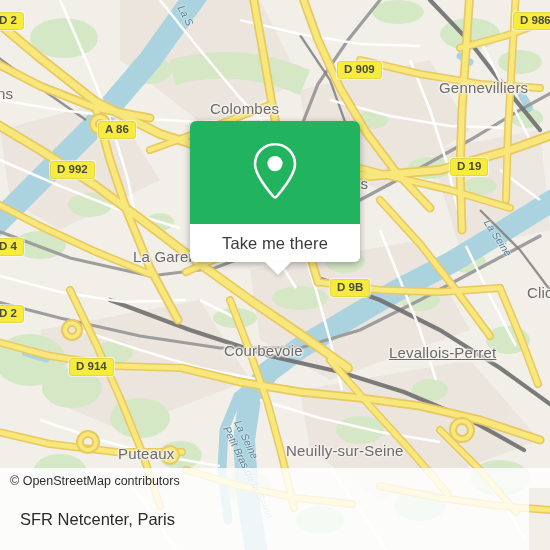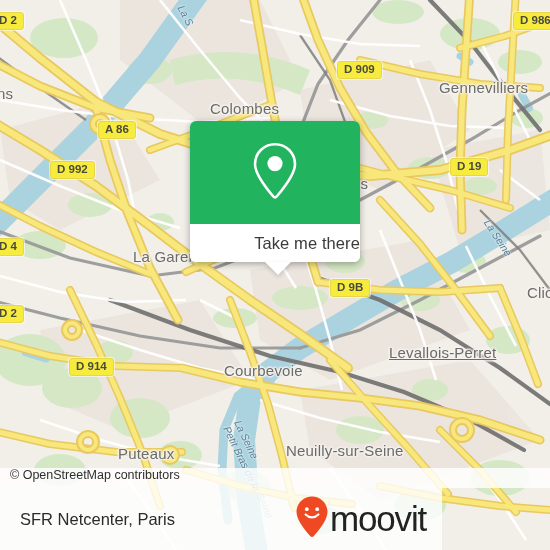--- a/index.html
+++ b/index.html
@@ -86,21 +86,21 @@
     display: flex;
     align-items: center;
     justify-content: center;
   }
   #popup-foot {
     background: #ffffff;
     height: 38px;
     border-radius: 0 0 6px 6px;
     display: flex;
     align-items: center;
-    justify-content: flex-end;
+    justify-content: center;
     position: relative;
   }
   #popup-foot-label {
     color: #3b3b3b;
     font-size: 16.5px;
     letter-spacing: .1px;
   }
   #popup-tail {
     position: absolute;
     left: 75px;
@@ -114,34 +114,34 @@
 
   
   #attrib {
     position: absolute;
     left: 0;
     top: 468px;
     width: 550px;
     height: 20px;
     background: rgba(255,255,255,.82);
     display: flex;
-    align-items: flex-start;
+    align-items: flex-end;
   }
   #attrib-text {
     color: #2f2f2f;
     font-size: 12.5px;
     padding-left: 10px;
   }
 
   
   #footer {
     position: absolute;
     left: 0;
     top: 488px;
-    width: 442px;
+    width: 529px;
     height: 62px;
     background: rgba(255,255,255,.90);
     display: flex;
     align-items: center;
     justify-content: space-between;
     overflow: hidden;
   }
   #footer-map-ghost {
     position: absolute;
     left: 0; top: -488px;
@@ -361,21 +361,21 @@
             <circle cx="462" cy="430" r="9"></circle>
           </g>
         </g>
       </defs>
       <use href="#mapgeom"></use>
     </svg>
 
     <div class="mlabel big" style="left:210px;top:100px;">Colombes</div>
     <div class="mlabel big" style="left:439px;top:79px;">Gennevilliers</div>
     <div class="mlabel big" style="left:133px;top:248px;">La Garen</div>
-    <div class="mlabel big" style="left:224px;top:362px;">Courbevoie</div>
+    <div class="mlabel big" style="left:224px;top:342px;">Courbevoie</div>
     <div class="mlabel big" style="left:389px;top:344px;text-decoration:underline;">Levallois-Perret</div>
     <div class="mlabel big" style="left:286px;top:442px;">Neuilly-sur-Seine</div>
     <div class="mlabel big" style="left:118px;top:445px;">Puteaux</div>
     <div class="mlabel big" style="left:527px;top:284px;">Clich</div>
     <div class="mlabel big" style="left:-3px;top:85px;">ns</div>
     <div class="mlabel big" style="left:352px;top:175px;">es</div>
 
     <div class="river-label" style="left:492px;top:217px;transform:rotate(57deg);transform-origin:left top;">La Seine</div>
     <div class="river-label" style="left:243px;top:418px;transform:rotate(64deg);transform-origin:left top;">La Seine</div>
     <div class="river-label" style="left:232px;top:424px;transform:rotate(64deg);transform-origin:left top;">Petit Bras de la Seine</div>
@@ -410,26 +410,15 @@
 
   <div id="attrib">
     <span id="attrib-text">© OpenStreetMap contributors</span>
   </div>
 
   <div id="footer">
     <svg id="footer-map-ghost" width="550" height="550" viewBox="0 0 550 550">
       <use href="#mapgeom"></use>
     </svg>
     <span id="footer-title">SFR Netcenter, Paris</span>
-    <span id="brand">
-      <span>
-        <svg width="34" height="44" viewBox="0 0 34 44" aria-hidden="true">
-          <path d="M17 1.5 C8.4 1.5 1.5 8.4 1.5 17 C1.5 25.6 11.3 36.5 15.4 41.3 C16.3 42.3 17.7 42.3 18.6 41.3 C22.7 36.5 32.5 25.6 32.5 17 C32.5 8.4 25.6 1.5 17 1.5 Z" fill="#ef4923"></path>
-          <circle cx="11.8" cy="14.2" r="1.9" fill="#ffffff"></circle>
-          <circle cx="22.2" cy="14.2" r="1.9" fill="#ffffff"></circle>
-          <path d="M10.6 19.4 Q17 25.4 23.4 19.4" fill="none" stroke="#ffffff" stroke-width="2.1" stroke-linecap="round"></path>
-        </svg>
-      </span>
-      <span id="brand-word">moovit</span>
-    </span>
   </div>
 
 </div>
 
 </body></html>

